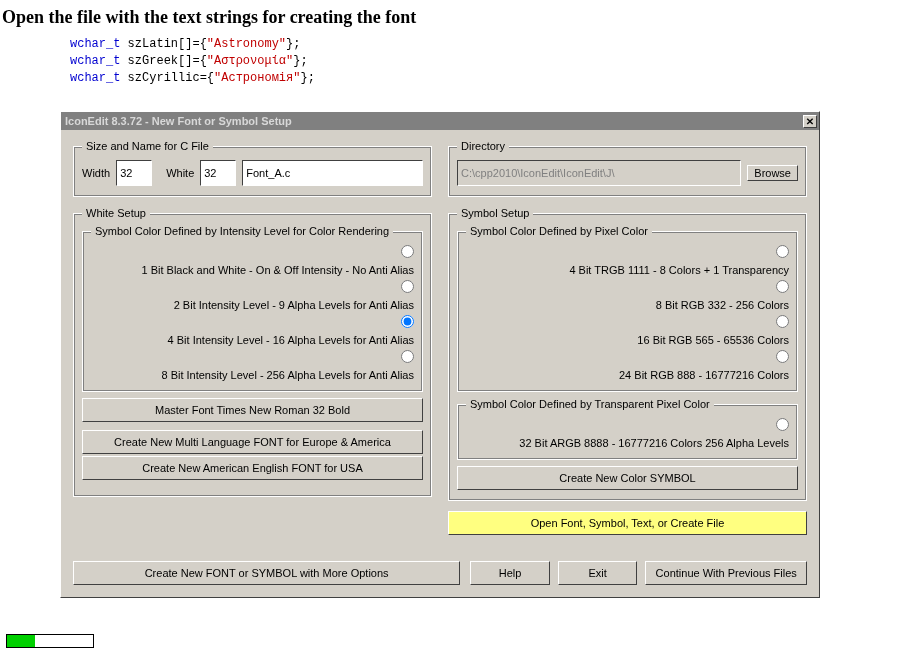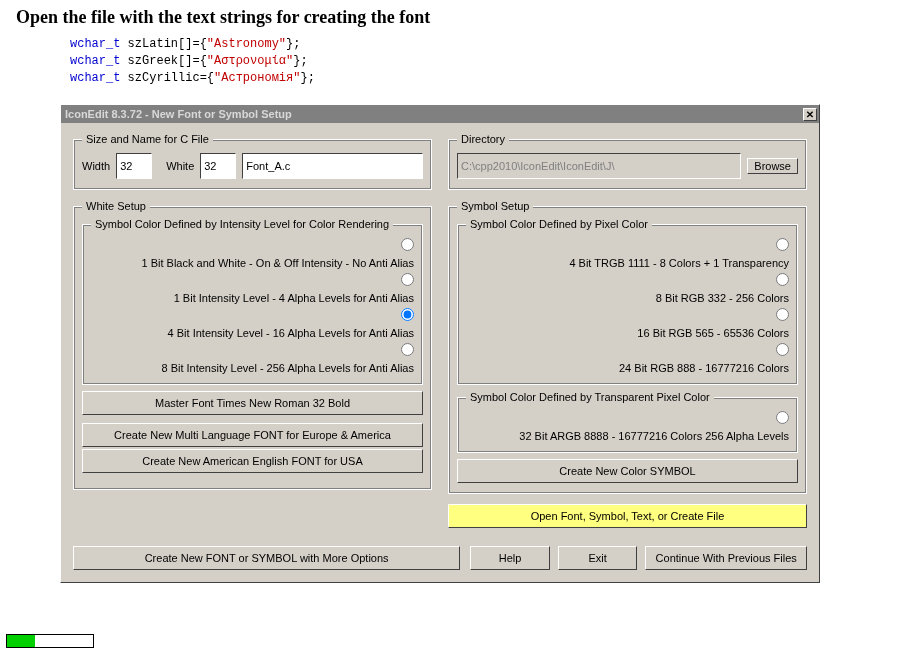--- a/index.html
+++ b/index.html
@@ -9,34 +9,33 @@
       background: #fff;
       width: 898px;
       height: 658px;
       position: relative;
     }
     .heading {
       font-family: "Times New Roman", serif;
       font-size: 18px;
       font-weight: bold;
       padding: 7px 2px 4px 2px;
-      margin-left: 14px;
     }
     .codeblock {
       font-family: "Courier New", monospace;
       font-size: 12px;
       padding: 4px 0 8px 70px;
       line-height: 1.4;
     }
     .kw-blue { color: #0000d0; }
     .kw-red { color: #c00000; }
     .dialog {
       position: absolute;
       left: 60px;
-      top: 104px;
+      top: 111px;
       width: 760px;
       background: #d4d0c8;
       border-top: 1px solid #fff;
       border-left: 1px solid #fff;
       border-right: 1px solid #404040;
       border-bottom: 1px solid #404040;
     }
     .titlebar {
       height: 18px;
       background: #808080;
@@ -117,21 +116,21 @@
       border-left: 1px solid #fff;
       border-right: 1px solid #404040;
       border-bottom: 1px solid #404040;
       padding: 3px 8px;
       text-align: center;
       cursor: pointer;
     }
     .btn.wide { width: 100%; display: block; margin-bottom: 8px; padding: 5px 8px; }
     .btn.highlight { background: #ffff80; }
     .btn-small { padding: 1px 6px; }
-    .bottom-row { display: flex; gap: 10px; margin-top: 10px; }
+    .bottom-row { display: flex; gap: 10px; margin-top: 18px; }
     .bottom-row .btn { flex: 1; }
     .bottom-left { flex: 1.15; }
     .bottom-right { flex: 1; display: flex; gap: 8px; }
     .bottom-right .btn:nth-child(1) { flex: 0.6; }
     .bottom-right .btn:nth-child(2) { flex: 0.6; }
     .bottom-right .btn:nth-child(3) { flex: 1.4; }
     .progress-wrap {
       position: absolute;
       left: 6px;
       bottom: 10px;
@@ -185,21 +184,21 @@
         <fieldset>
           <legend>White Setup</legend>
           <fieldset class="inner">
             <legend>Symbol Color Defined by Intensity Level for Color Rendering</legend>
             <div class="radio-row">
               <input type="radio" name="intlvl" style="">
               <span>1 Bit Black and White - On &amp; Off Intensity - No Anti Alias</span>
             </div>
             <div class="radio-row">
               <input type="radio" name="intlvl" style="">
-              <span>1 Bit Intensity Level - 4 Alpha Levels for Anti Alias</span>
+              <span>2 Bit Intensity Level - 9 Alpha Levels for Anti Alias</span>
             </div>
             <div class="radio-row">
               <input type="radio" name="intlvl" checked="" style="">
               <span>4 Bit Intensity Level - 16 Alpha Levels for Anti Alias</span>
             </div>
             <div class="radio-row">
               <input type="radio" name="intlvl" style="">
               <span>8 Bit Intensity Level - 256 Alpha Levels for Anti Alias</span>
             </div>
           </fieldset>

